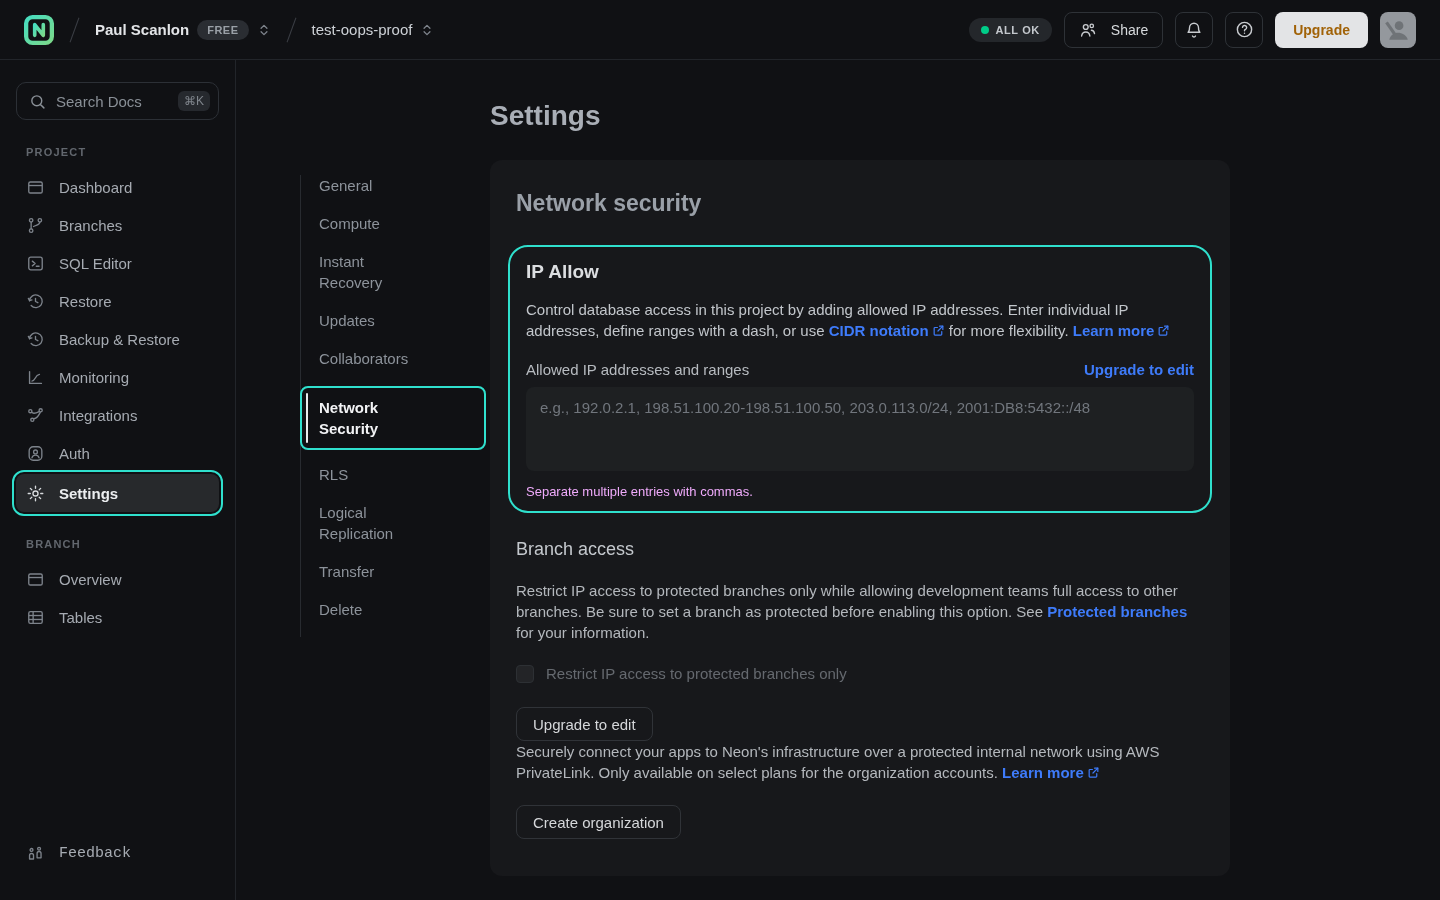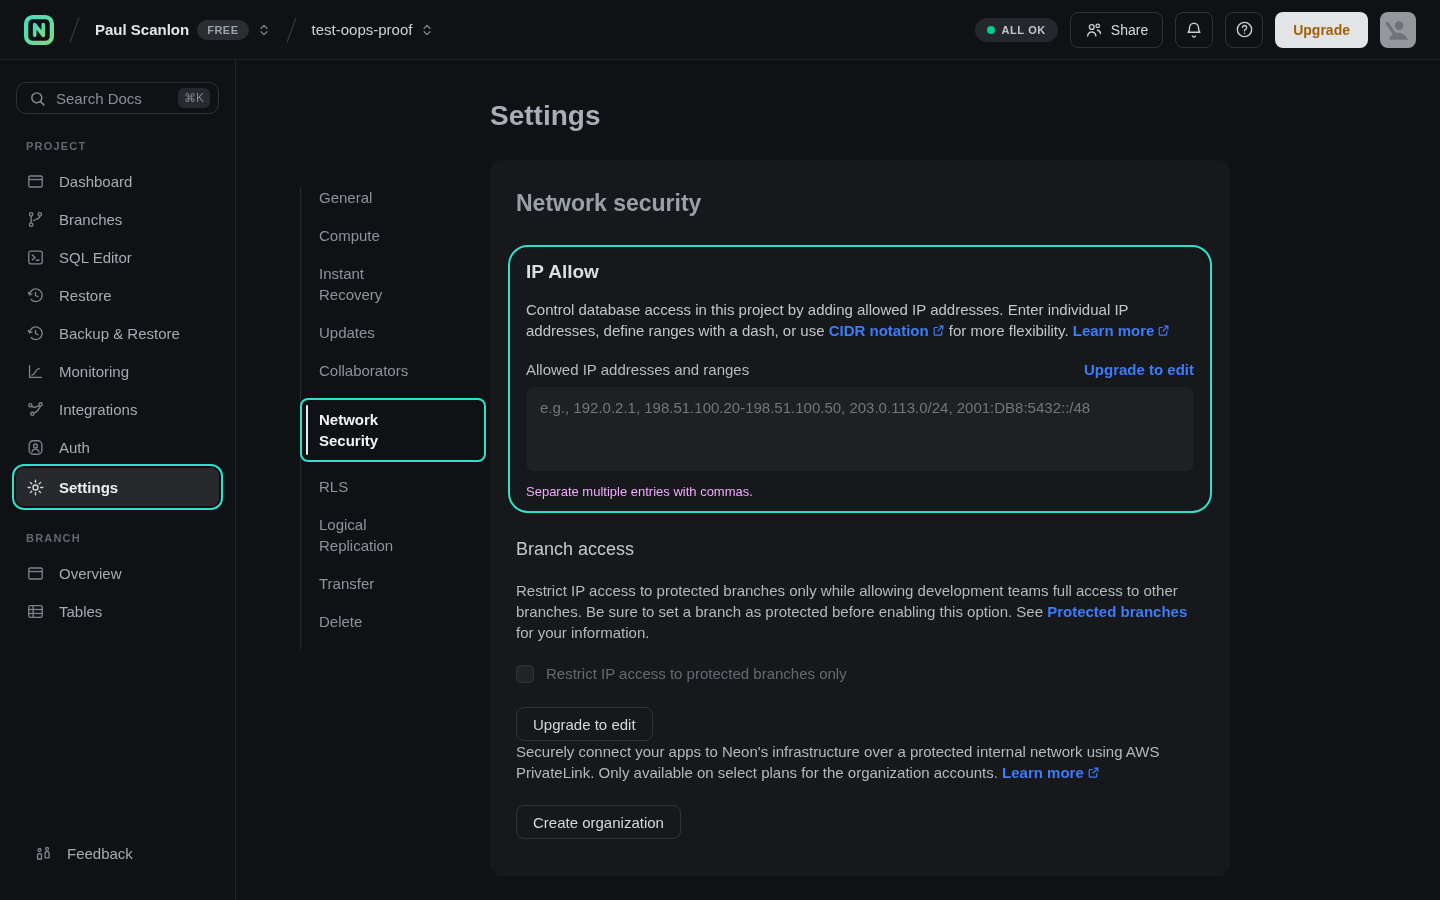--- a/index.html
+++ b/index.html
@@ -30,51 +30,51 @@
   .crumb-name{font-size:15px;font-weight:600;color:#e3e5e8;}
   .crumb-name.proj{color:#cdd1d6;font-weight:500;}
   .pill-free{background:#2a2d32;color:#9aa0a7;font-size:11px;font-weight:700;
     letter-spacing:.5px;padding:4px 10px;border-radius:11px;}
   .updown{color:#7e848c;}
   .tb-right{display:flex;align-items:center;gap:12px;}
   .status-pill{display:flex;align-items:center;gap:7px;background:#24272b;
     border-radius:13px;padding:6px 12px;}
   .status-dot{width:8px;height:8px;border-radius:50%;background:#00cc88;}
   .status-text{font-size:11px;font-weight:600;letter-spacing:.6px;color:#c4c8cd;}
-  .btn-outline{display:flex;align-items:center;gap:8px;background:transparent;
+  .btn-outline{display:flex;align-items:center;gap:14px;background:transparent;
     border:1px solid #2e3237;border-radius:8px;color:#d7dadd;cursor:pointer;
     font-family:inherit;font-size:14px;font-weight:500;padding:0 14px;height:36px;}
   .btn-icon{width:38px;justify-content:center;padding:0;}
   .btn-upgrade{background:#e3e4e6;color:#a16207;border:none;border-radius:8px;
     font-family:inherit;font-size:14px;font-weight:600;padding:0 18px;height:36px;cursor:pointer;}
   .avatar{width:36px;height:36px;border-radius:8px;background:#94989d;border:none;cursor:pointer;
     display:flex;align-items:center;justify-content:center;overflow:hidden;}
 
   
   .sidebar{position:absolute;left:0;top:60px;bottom:0;width:236px;
     border-right:1px solid var(--line);padding:22px 16px;background:var(--bg);}
-  .search-box{display:flex;align-items:center;gap:10px;height:32px;
+  .search-box{display:flex;align-items:center;gap:10px;height:38px;
     border:1px solid #2c3036;border-radius:10px;padding:0 8px 0 12px;cursor:text;}
   .search-box input{flex:1;background:transparent;border:none;outline:none;min-width:0;
     font-family:inherit;font-size:15px;color:var(--txt-mid);}
   .search-box input::placeholder{color:#8a9097;}
   .kbd{background:#26292e;border-radius:6px;color:#80868d;font-size:12px;
     padding:3px 6px;white-space:nowrap;}
   .nav-label{font-size:11px;font-weight:600;letter-spacing:1.2px;color:#62676e;
     margin:26px 0 10px 10px;}
   .nav-item{display:flex;align-items:center;gap:14px;height:38px;padding:0 10px;
     border-radius:8px;color:#a6abb2;font-size:15px;cursor:pointer;}
   .nav-item .ic{color:#7d838b;flex:0 0 auto;}
   .nav-item.selected{background:#27292c;color:#eceef0;font-weight:600;
     outline:2px solid var(--accent);outline-offset:2px;margin:2px 0;}
   .nav-item.selected .ic{color:#d7dadd;}
-  .feedback{position:absolute;left:24px;bottom:28px;width:204px;}
+  .feedback{position:absolute;left:16px;bottom:28px;width:204px;font-family:Liberation Mono, monospace;}
 
   
-  .subnav{position:absolute;left:300px;top:187px;width:186px;border-left:1px solid #282b30;}
+  .subnav{position:absolute;left:300px;top:175px;width:186px;border-left:1px solid #282b30;}
   .subnav .sn-item{display:block;padding:0 0 0 18px;margin-bottom:17px;
     font-size:15px;line-height:21px;color:#8d939b;cursor:pointer;width:130px;}
   .sn-item .sn-text{display:block;max-width:94px;}
   .subnav .sn-item.selected{position:relative;width:186px;margin-left:-1px;
     border:2px solid var(--accent);border-radius:8px;
     padding:9px 12px 9px 17px;margin-top:2px;margin-bottom:14px;
     color:#f2f3f5;font-weight:700;}
   .subnav .sn-item.selected::before{content:"";position:absolute;left:4px;top:5px;bottom:5px;
     width:2px;background:#e9ebed;border-radius:1px;}
 

